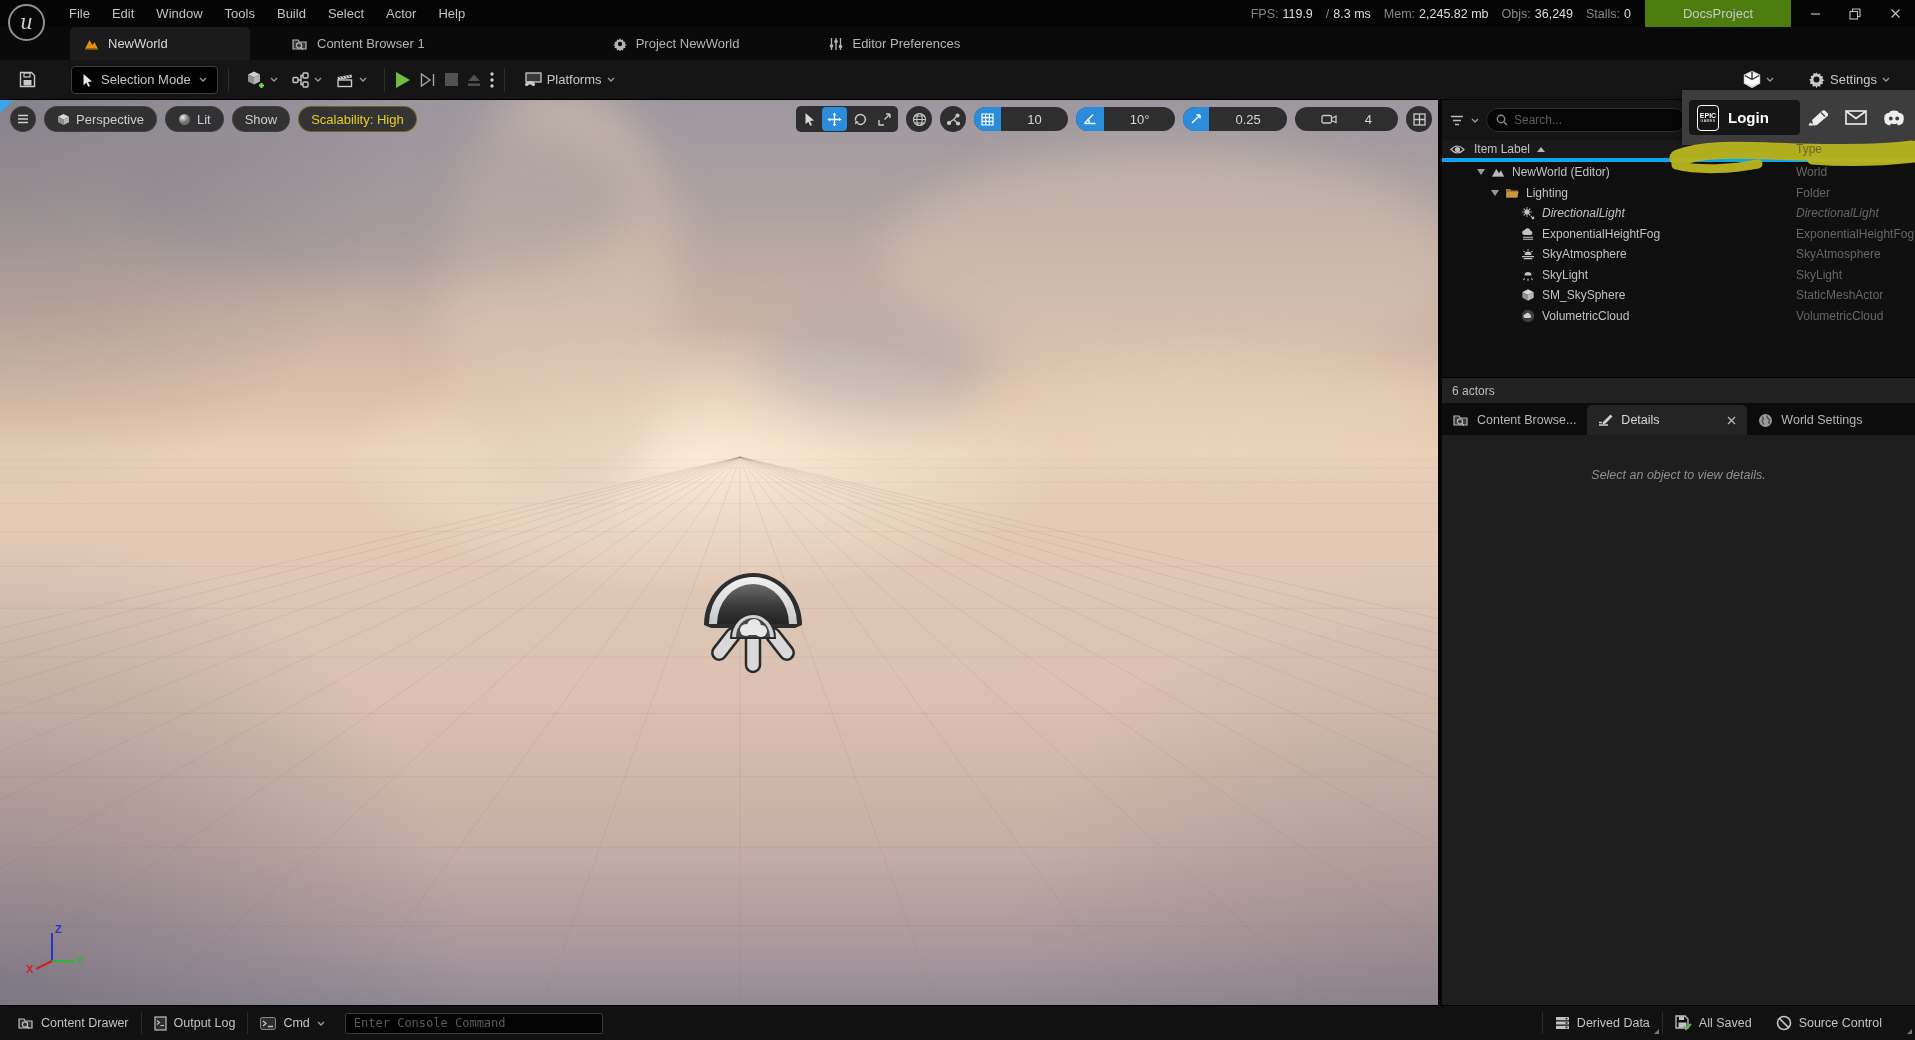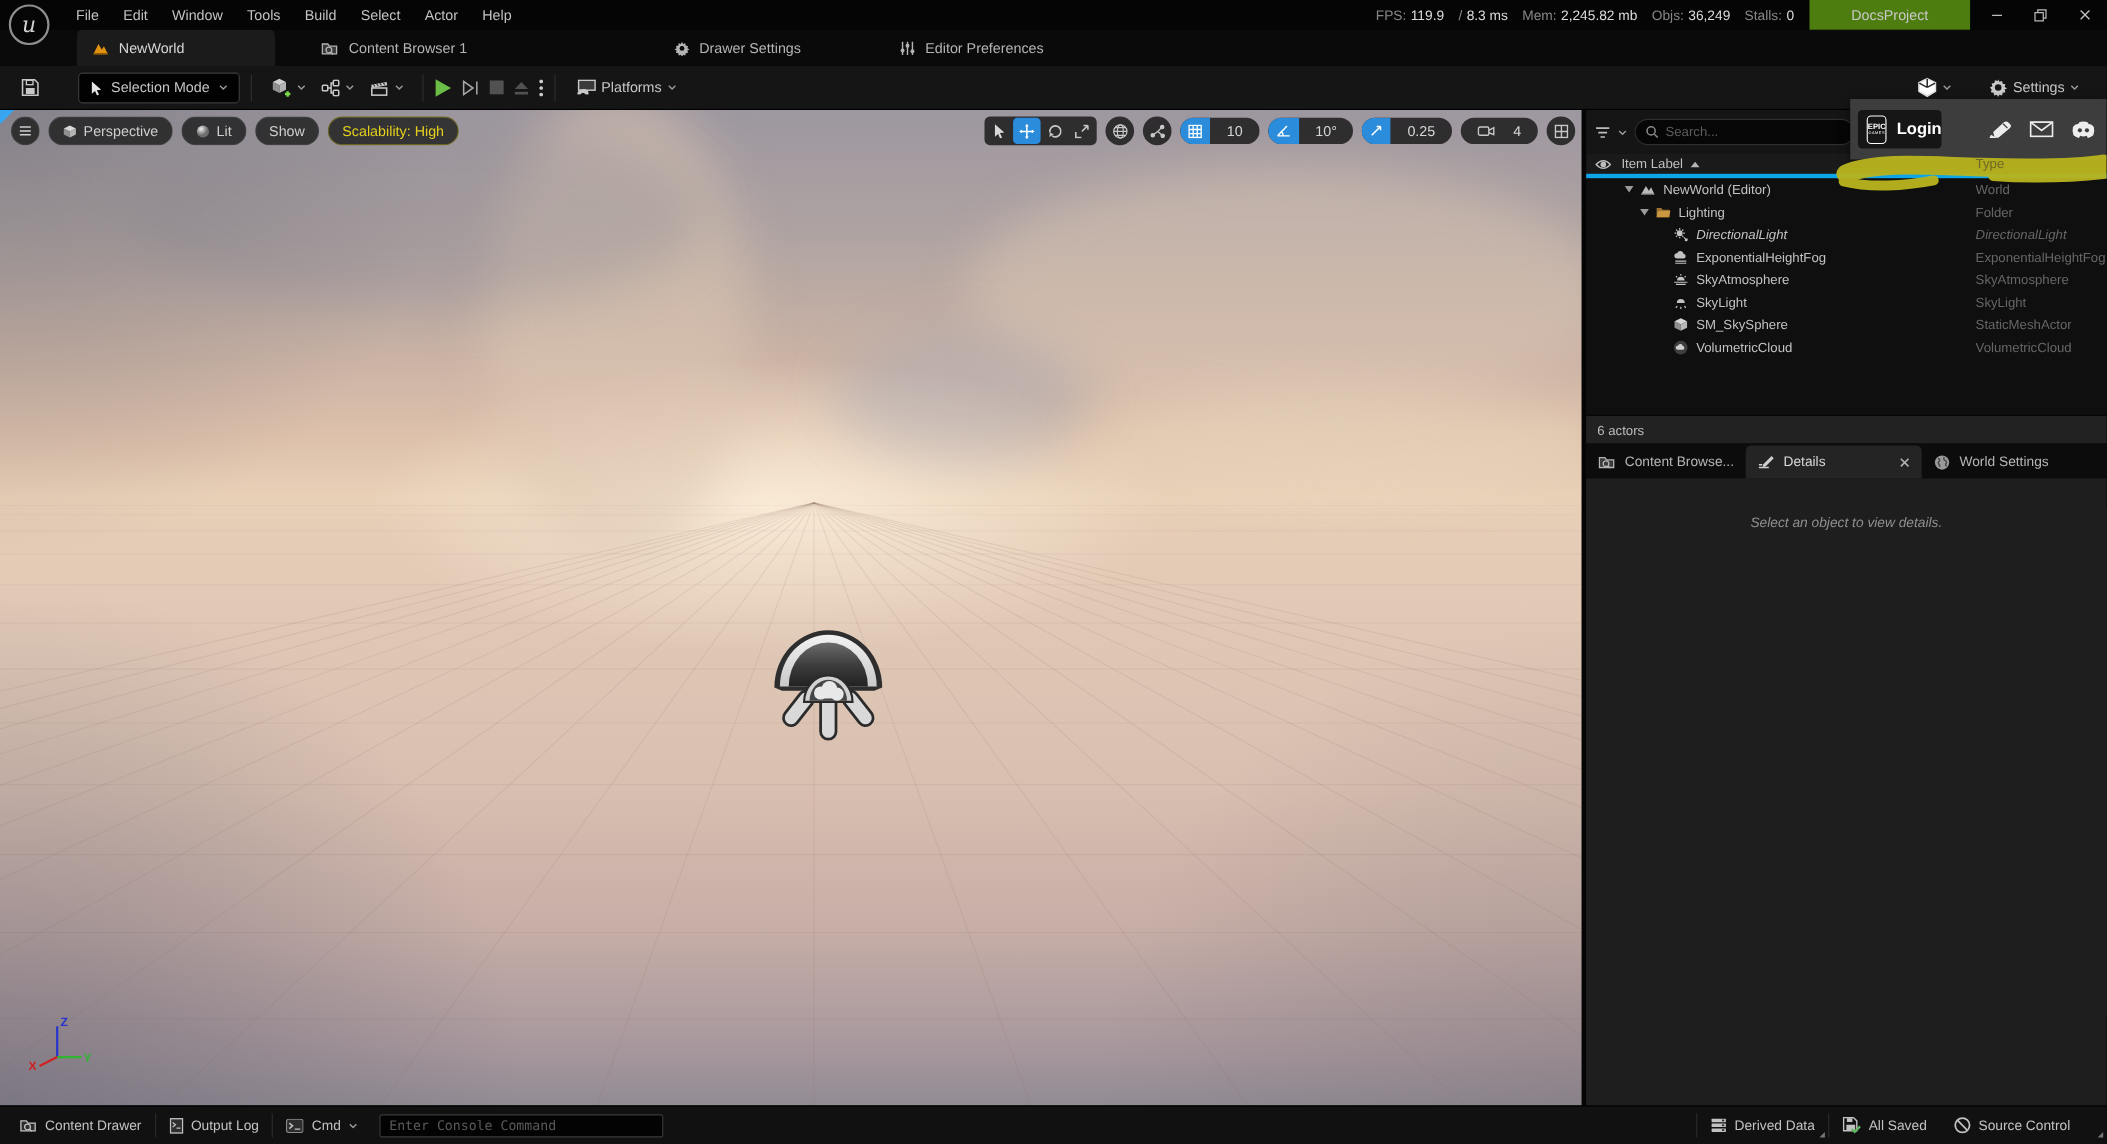--- a/index.html
+++ b/index.html
@@ -68,21 +68,21 @@
   #vp-hamburger{width:26px;height:26px;border-radius:50%;background:rgba(26,26,26,.8);border:1px solid rgba(90,90,90,.35);
     display:flex;align-items:center;justify-content:center;}
   #scalability-pill{color:#e3cf1d;border-color:rgba(120,112,30,.8);}
   #vp-right{position:absolute;right:6px;top:6px;display:flex;align-items:center;gap:8px;z-index:6;}
   #vp-group{display:flex;background:rgba(22,22,22,.82);border-radius:5px;padding:1px;}
   .vp-btn{width:25px;height:24px;display:flex;align-items:center;justify-content:center;color:#c8c8c8;border-radius:4px;}
   .vp-btn.active{background:#2a8cdb;color:#fff;}
   .vp-circle{width:26px;height:26px;border-radius:50%;background:rgba(22,22,22,.82);display:flex;align-items:center;justify-content:center;color:#c8c8c8;}
   .vp-toggle{height:24px;border-radius:12px;display:flex;align-items:center;background:rgba(22,22,22,.82);overflow:hidden;}
   .vp-toggle .seg-b{background:#2a8cdb;height:24px;display:flex;align-items:center;justify-content:center;padding:0 7px;color:#fff;}
-  .vp-toggle .seg-v{padding:0 15px;color:#d6d6d6;}
+  .vp-toggle .seg-v{padding:0 26px;color:#d6d6d6;}
 
   
   #playerstart{position:absolute;left:697px;top:458px;z-index:3;}
   #axis-gizmo{position:absolute;left:22px;bottom:26px;z-index:4;}
 
   
   #rightpanel{position:relative;width:477px;height:905px;background:#0f0f0f;border-left:4px solid #050505;display:flex;flex-direction:column;}
   #outliner-search-row{height:40px;background:#151515;display:flex;align-items:center;padding:0 8px;gap:7px;}
   #search-pill{width:200px;height:24px;background:#060606;border:1px solid #2e2e2e;border-radius:12px;display:flex;align-items:center;gap:6px;padding:0 9px;}
   #search-pill input{background:transparent;border:none;outline:none;color:#bdbdbd;width:150px;font:12px "Liberation Sans",sans-serif;}
@@ -100,21 +100,21 @@
   #panel-tabs{height:32px;background:#0c0c0c;display:flex;align-items:flex-end;}
   .ptab{height:30px;display:flex;align-items:center;gap:8px;padding:0 11px;color:#b5b5b5;font-size:12.5px;}
   .ptab.active{background:#242424;border-radius:5px 5px 0 0;width:160px;color:#d8d8d8;}
   .ptab .close{margin-left:auto;color:#b5b5b5;font-size:12px;}
   #details-content{flex:1;background:#1e1e1e;display:flex;justify-content:center;}
   #details-empty{margin-top:33px;font-style:italic;color:#8f8f8f;font-size:12.5px;}
 
   
   #login-overlay{position:absolute;left:1682px;top:90px;width:233px;height:55px;background:#3d3d3d;z-index:55;
     box-shadow:0 3px 8px rgba(0,0,0,.5);display:flex;align-items:center;padding:0 10px 0 7px;}
-  #epic-badge{width:76px;height:35px;background:#161616;border-radius:4px;display:flex;align-items:center;gap:9px;padding:0 8px;}
+  #epic-badge{width:111px;height:35px;background:#161616;border-radius:4px;display:flex;align-items:center;gap:9px;padding:0 8px;}
   #epic-logo{width:22px;height:26px;border:1.5px solid #fff;border-radius:4px;display:flex;flex-direction:column;align-items:center;justify-content:center;color:#fff;}
   #epic-logo .e1{font-size:7px;font-weight:bold;line-height:7px;}
   #epic-logo .e2{font-size:3.5px;letter-spacing:.5px;line-height:5px;}
   #login-label{color:#fff;font-size:15px;font-weight:bold;}
   #overlay-icons{margin-left:auto;display:flex;align-items:center;gap:16px;color:#e8e8e8;}
   #highlight-svg{position:absolute;left:1662px;top:136px;z-index:60;pointer-events:none;}
 
   
   #statusbar{position:absolute;left:0;top:1005px;width:1915px;height:35px;background:#111;border-top:1px solid #000;
     display:flex;align-items:center;font-size:12.5px;color:#c2c2c2;}
@@ -211,21 +211,21 @@
       </span>
     <span>Content Browser 1</span>
   </div>
   <div class="atab t3">
     <span>
         <svg width="14" height="14" viewBox="0 0 14 14" fill="#b4b4b4">
           <path d="M7 1 l1 2 2-.6 .4 2.1 2.1.4-.6 2 2 1-2 1 .6 2-2.1.4-.4 2.1-2-.6-1 2-1-2-2 .6-.4-2.1-2.1-.4 .6-2-2-1 2-1-.6-2 2.1-.4 .4-2.1 2 .6 Z"></path>
           <circle cx="7" cy="7" r="2.2" fill="#0a0a0a"></circle>
         </svg>
       </span>
-    <span>Drawer Settings</span>
+    <span>Project NewWorld</span>
   </div>
   <div class="atab t4">
     <span>
         <svg width="14" height="14" viewBox="0 0 14 14" stroke="#b4b4b4" stroke-width="1.3" fill="#b4b4b4">
           <path d="M2.5 1 V13 M7 1 V13 M11.5 1 V13"></path>
           <circle cx="2.5" cy="9" r="1.8" stroke="none"></circle>
           <circle cx="7" cy="4.5" r="1.8" stroke="none"></circle>
           <circle cx="11.5" cy="9.5" r="1.8" stroke="none"></circle>
         </svg>
       </span>

